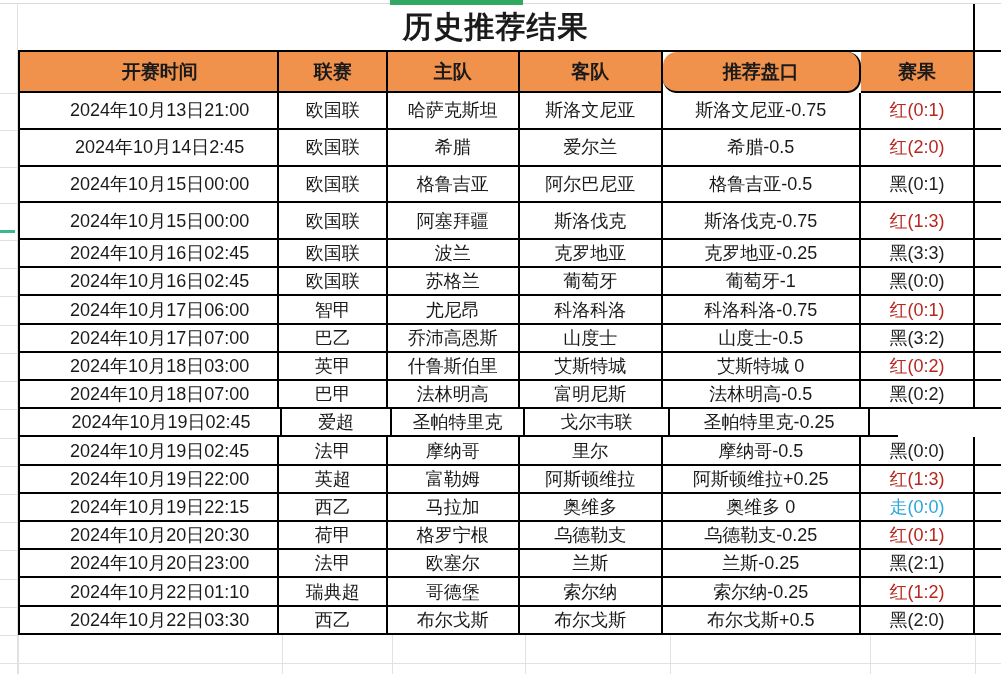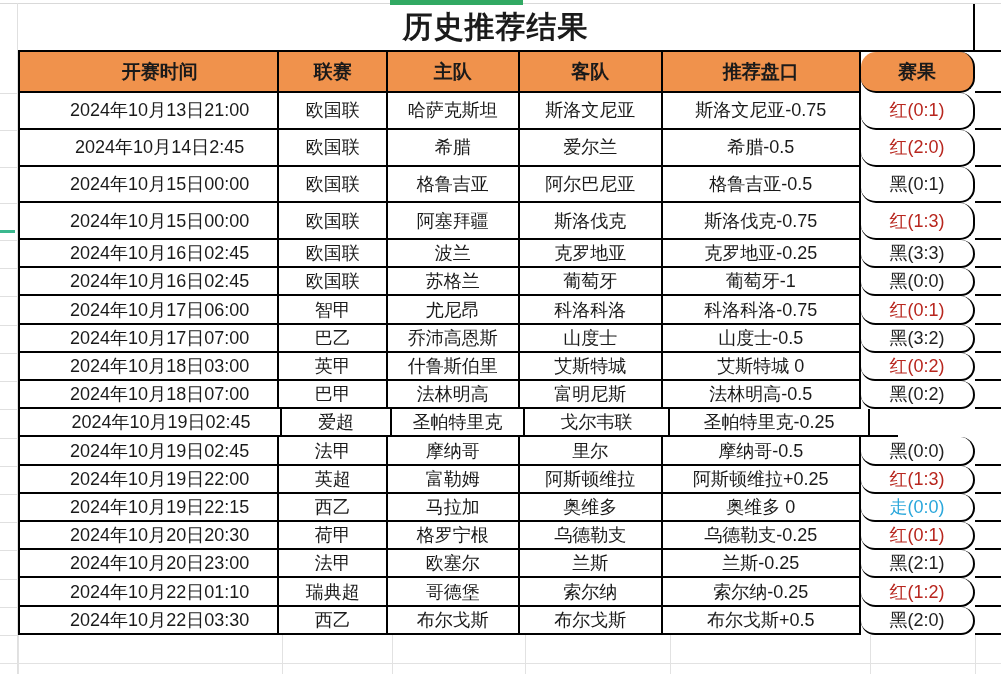--- a/index.html
+++ b/index.html
@@ -20,21 +20,21 @@
   .trow > div{box-sizing:border-box;border-right:2px solid #000;border-bottom:2px solid #000;
               display:flex;align-items:center;justify-content:center;overflow:hidden;
               white-space:nowrap;font-size:18px;}
   .trow > div:last-child{border-right:none;}
   .header-row{border-top:2px solid #000;height:43px;}
   .header-row > div{background:#F0924C;font-weight:bold;font-size:19px;}
   .header-row > div.extra{background:#ffffff;}
   .tall{height:36.75px;}
   .normal{height:28.215px;}
   .c0{width:262px;padding-left:22px;} .c1{width:110px;} .c2{width:133px;} .c3{width:145px;}
-  .c4{width:200px;} .c5{width:116px;border-radius:15px;} .c6{width:28px;}
+  .c4{width:200px;} .c5{width:116px;} .c6{width:28px;}
   .empty-area{position:absolute;left:0;top:635px;width:1001px;height:39px;}
   .ev{position:absolute;top:0;width:1px;height:39px;background:#e2e2e2;}
   .eh{position:absolute;left:0;top:28px;width:1001px;height:1px;background:#e2e2e2;}
 </style>
 </head>
 <body>
 
 <div class="canvas">
   <div class="topline"></div>
   <div class="greenbar" style="background: rgb(49, 169, 99);"></div>
@@ -67,21 +67,21 @@
     <div class="title-row">
       <span class="t">历史推荐结果</span>
     </div>
 
     <div class="grid">
       <div class="trow header-row">
         <div class="c0" style="background: rgb(240, 146, 76);">开赛时间</div>
         <div class="c1" style="background: rgb(240, 146, 76);">联赛</div>
         <div class="c2" style="background: rgb(240, 146, 76);">主队</div>
         <div class="c3" style="background: rgb(240, 146, 76);">客队</div>
-        <div class="c4" style="background: rgb(240, 146, 76);">推荐盘口</div>
+        <div class="c4" style="background: rgb(240, 146, 76); border-radius: 14px;">推荐盘口</div>
         <div class="c5" style="background: rgb(240, 146, 76);">赛果</div>
         <div class="c6 extra"></div>
       </div>
       <div id="rows-host">
           <div class="trow tall">
     <div class="c0">2024年10月13日21:00</div>
     <div class="c1">欧国联</div>
     <div class="c2">哈萨克斯坦</div>
     <div class="c3">斯洛文尼亚</div>
     <div class="c4">斯洛文尼亚-0.75</div>

